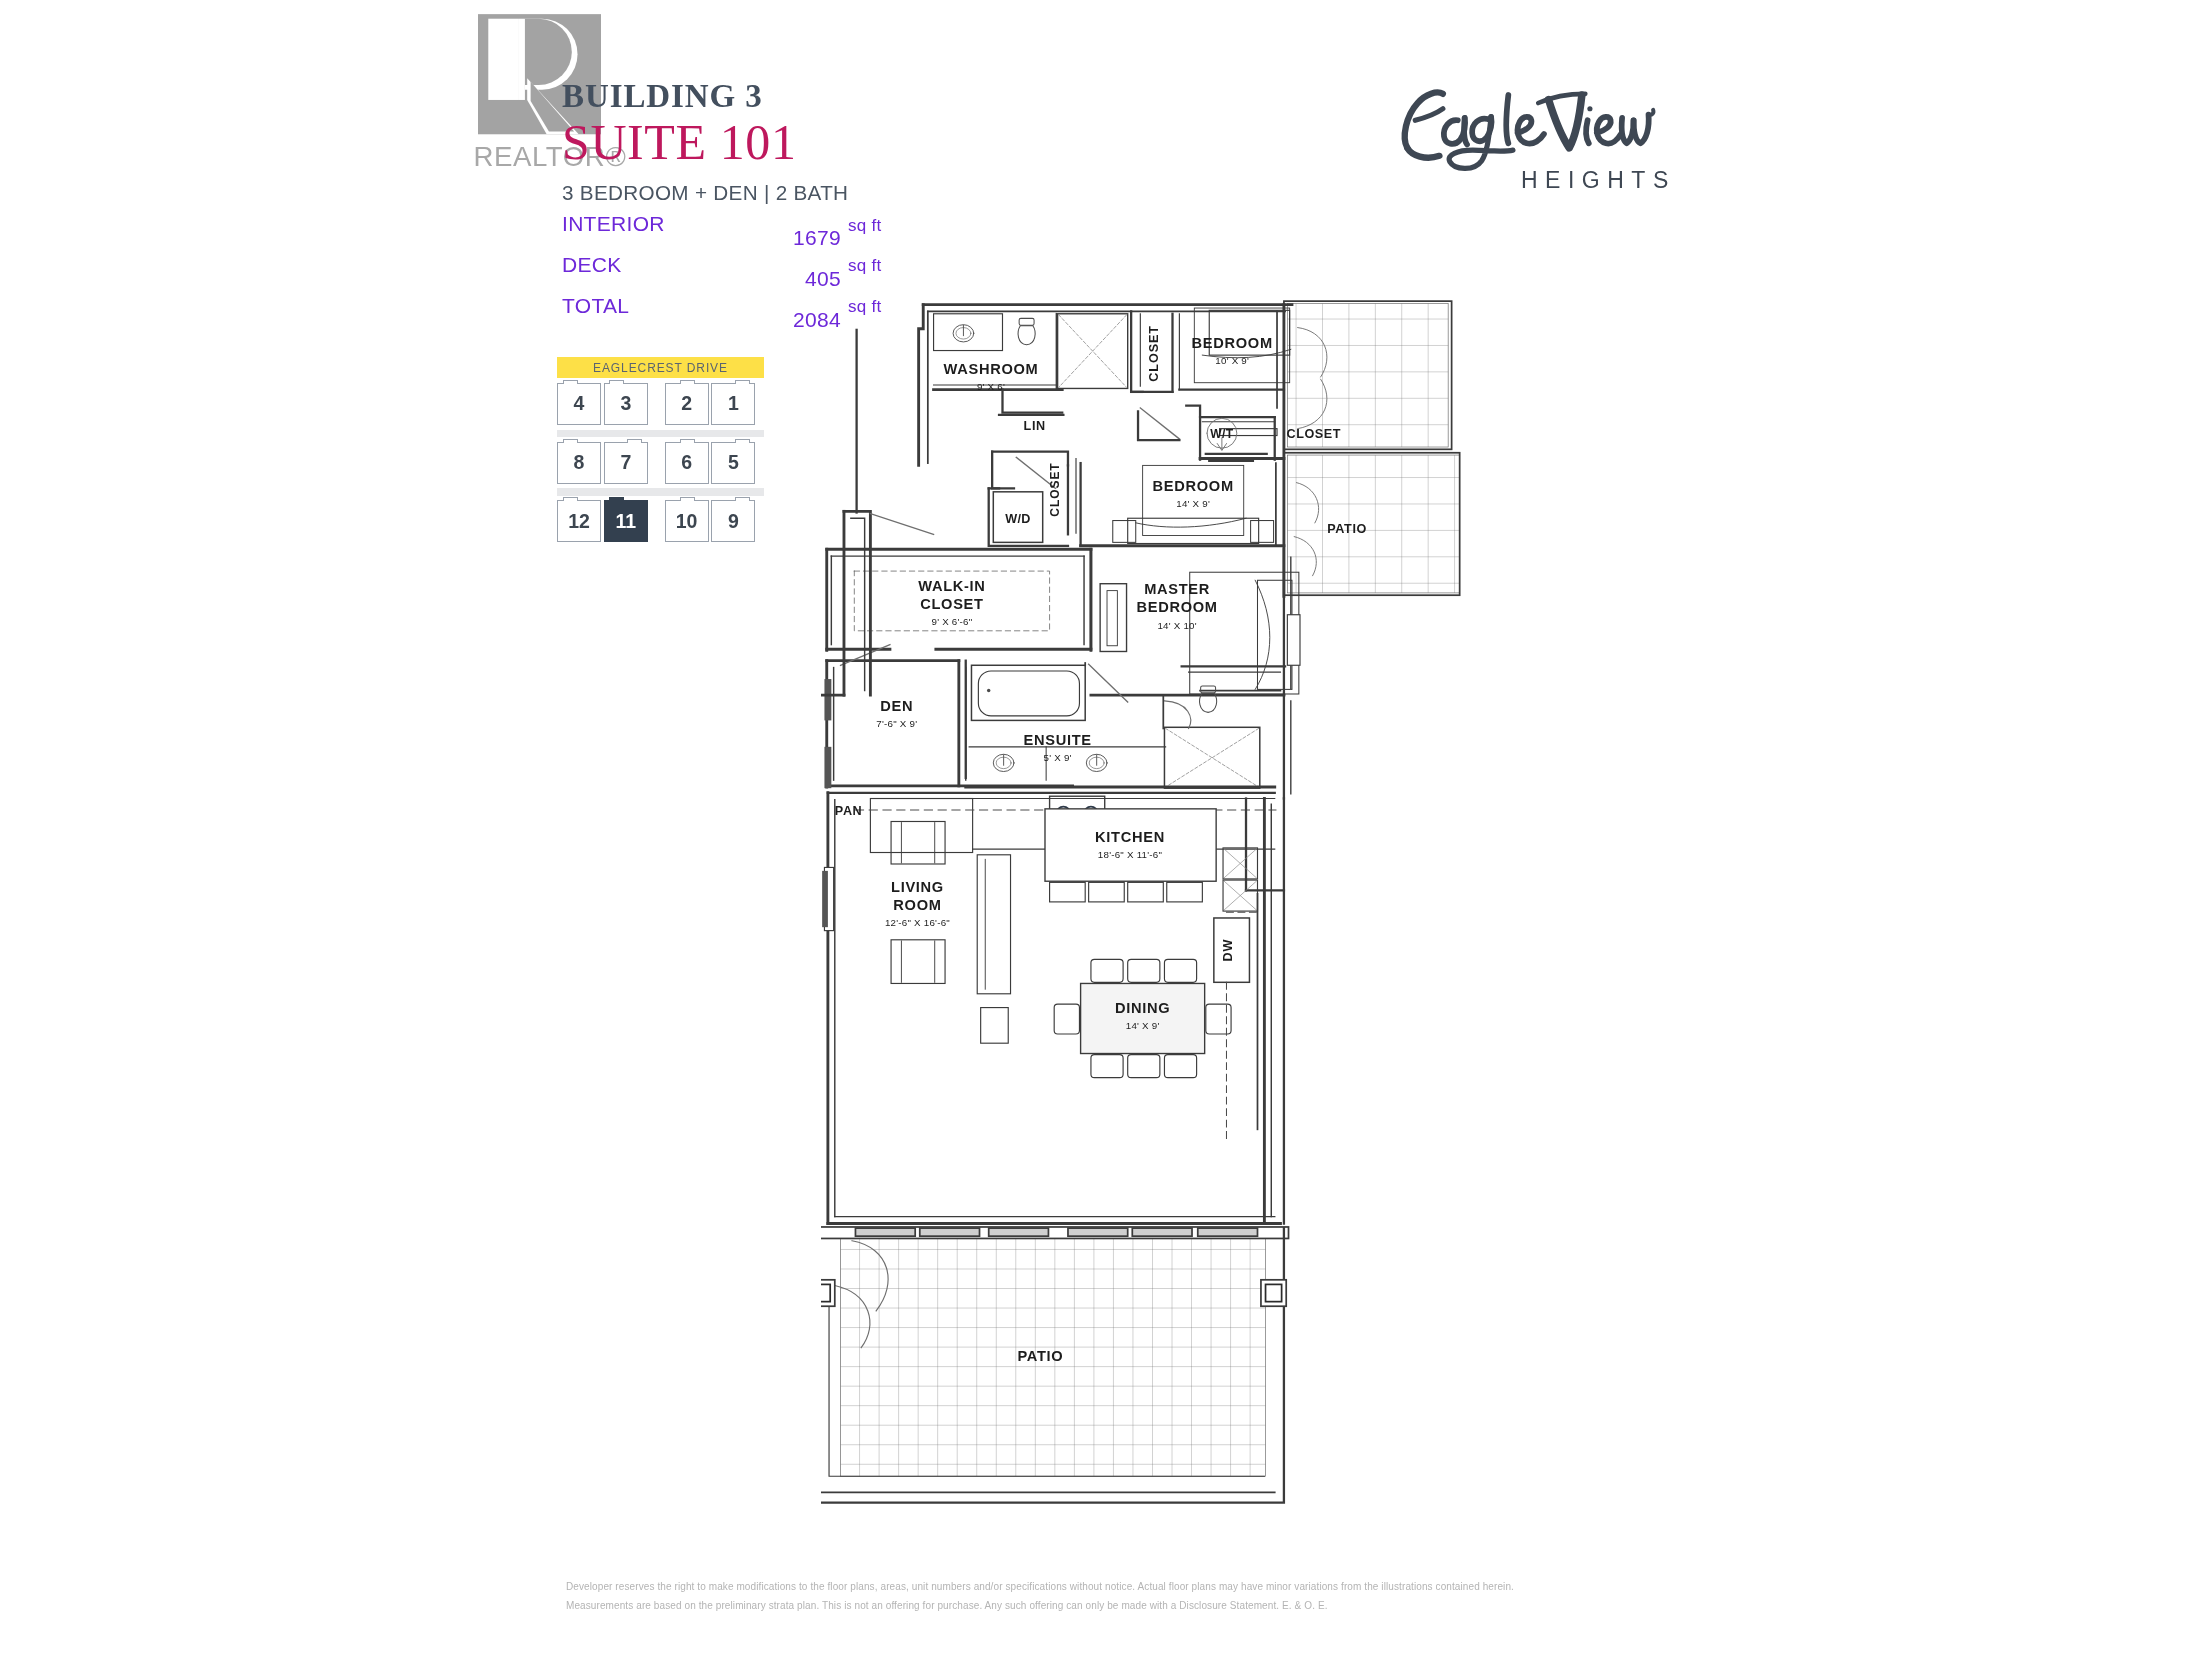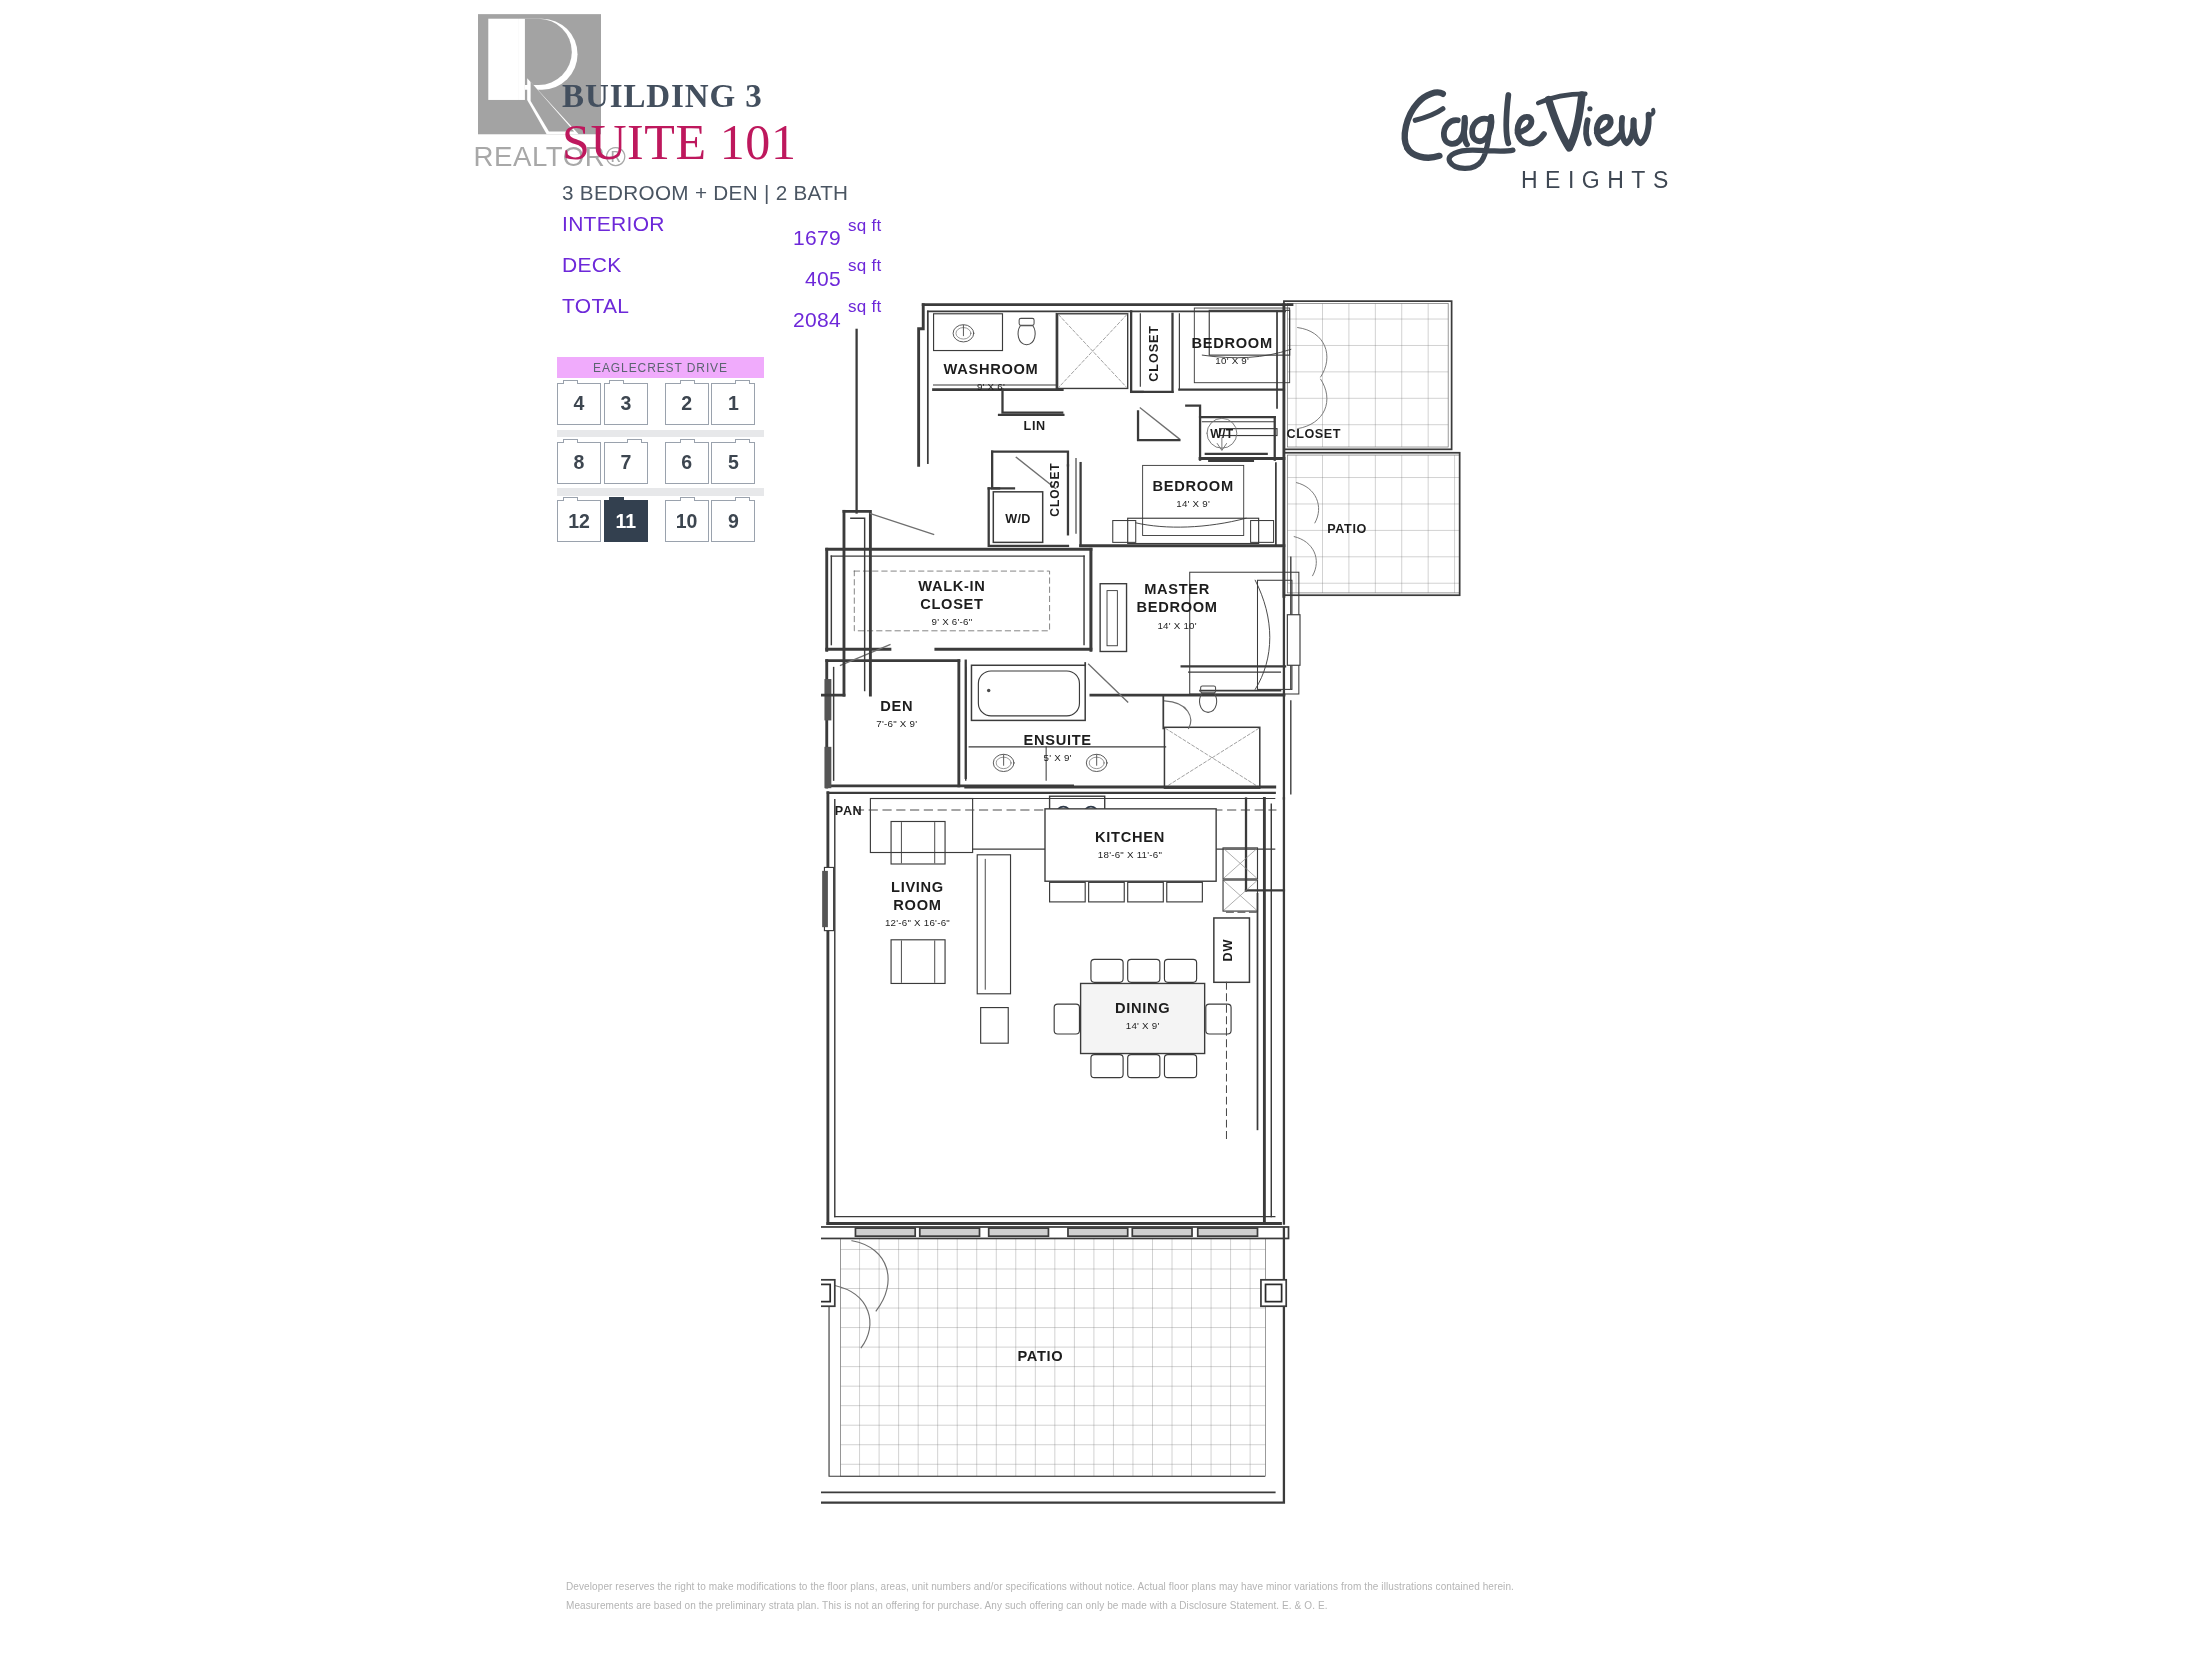--- a/index.html
+++ b/index.html
@@ -40,21 +40,21 @@
     display:flex;font-size:21px;color:#6d28d9;letter-spacing:0.3px;
     line-height:1.28;
   }
   .spec-label{width:154px;}
   .spec-value{width:125px;text-align:right;margin-top:14px;}
   .spec-unit{padding-left:6.9px;font-size:17px;padding-top:3.4px;}
 
   
   #key-plan{position:absolute;left:557px;top:357px;width:207px;}
   #key-street{
-    background:#f0abfc;text-align:center;font-size:12px;letter-spacing:0.9px;
+    background:#fde047;text-align:center;font-size:12px;letter-spacing:0.9px;
     color:#5b6470;padding:4px 0 3.4px 0;font-weight:500;
   }
   .key-row{display:flex;margin-top:4.6px;}
   .key-gap{width:13.8px;}
   .key-cell{
     position:relative;width:44px;height:42px;margin-right:2.9px;
     border:1.1px solid #9aa2ad;background:#ffffff;
     display:flex;align-items:center;justify-content:center;
     font-size:19.5px;font-weight:700;color:#3d4650;box-sizing:border-box;
   }

